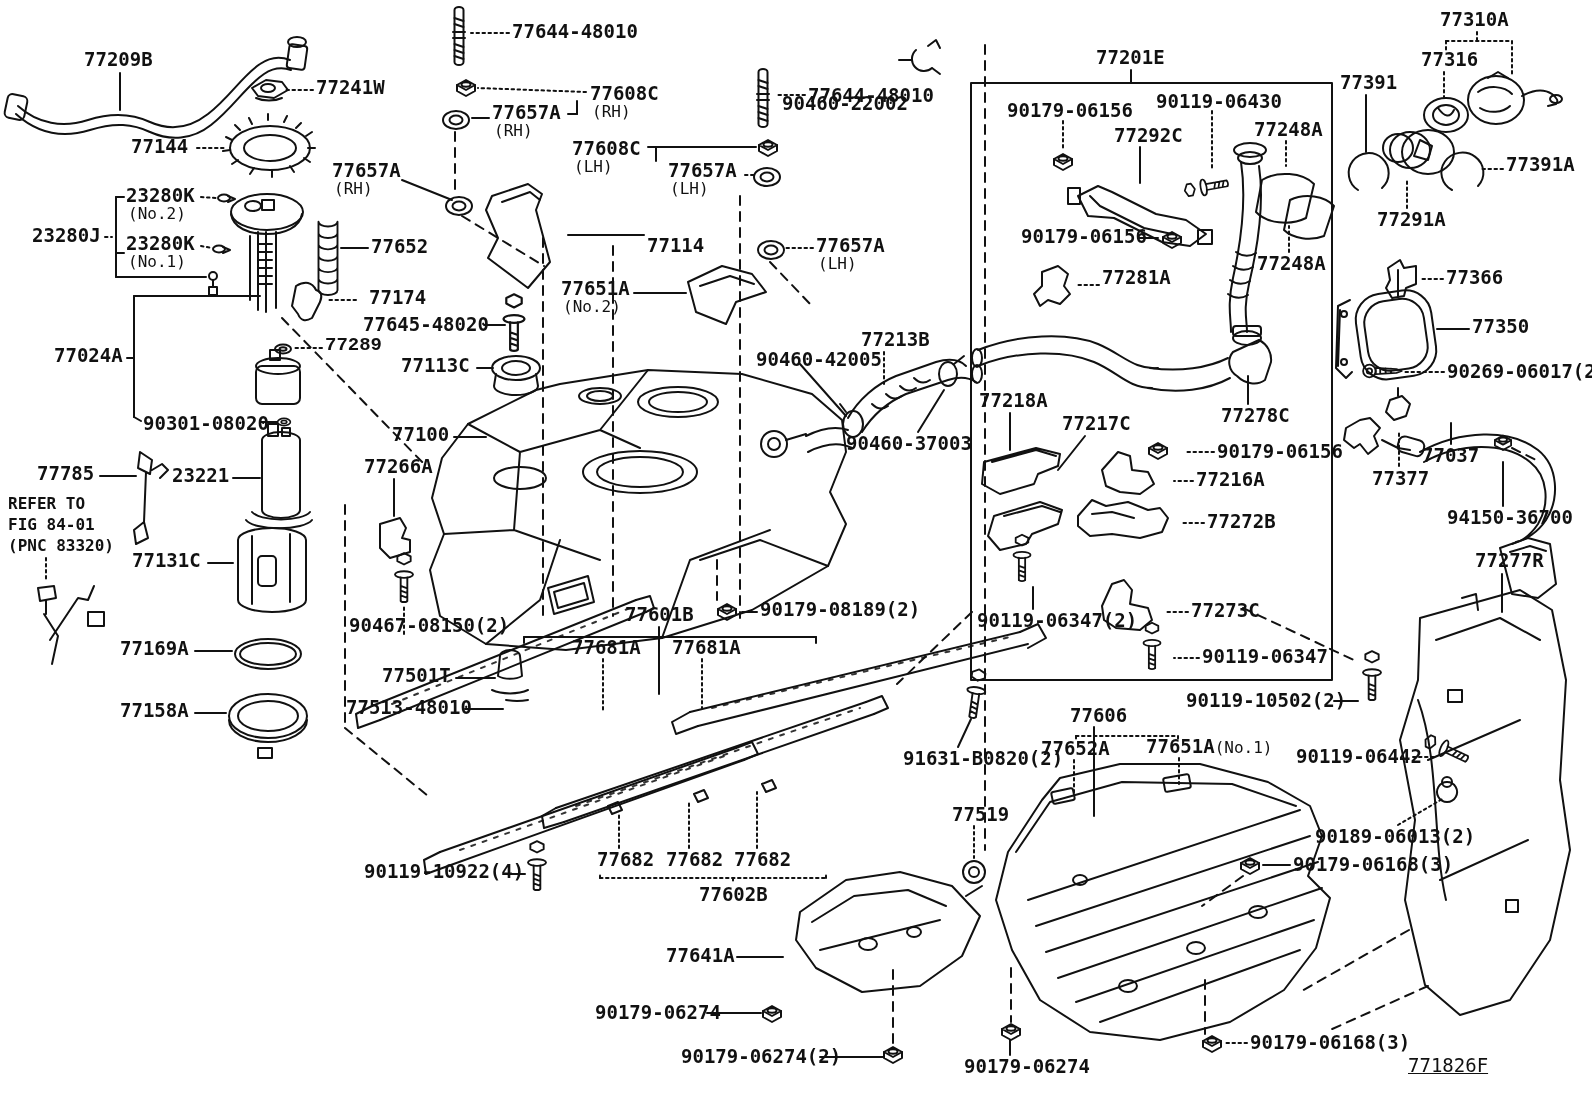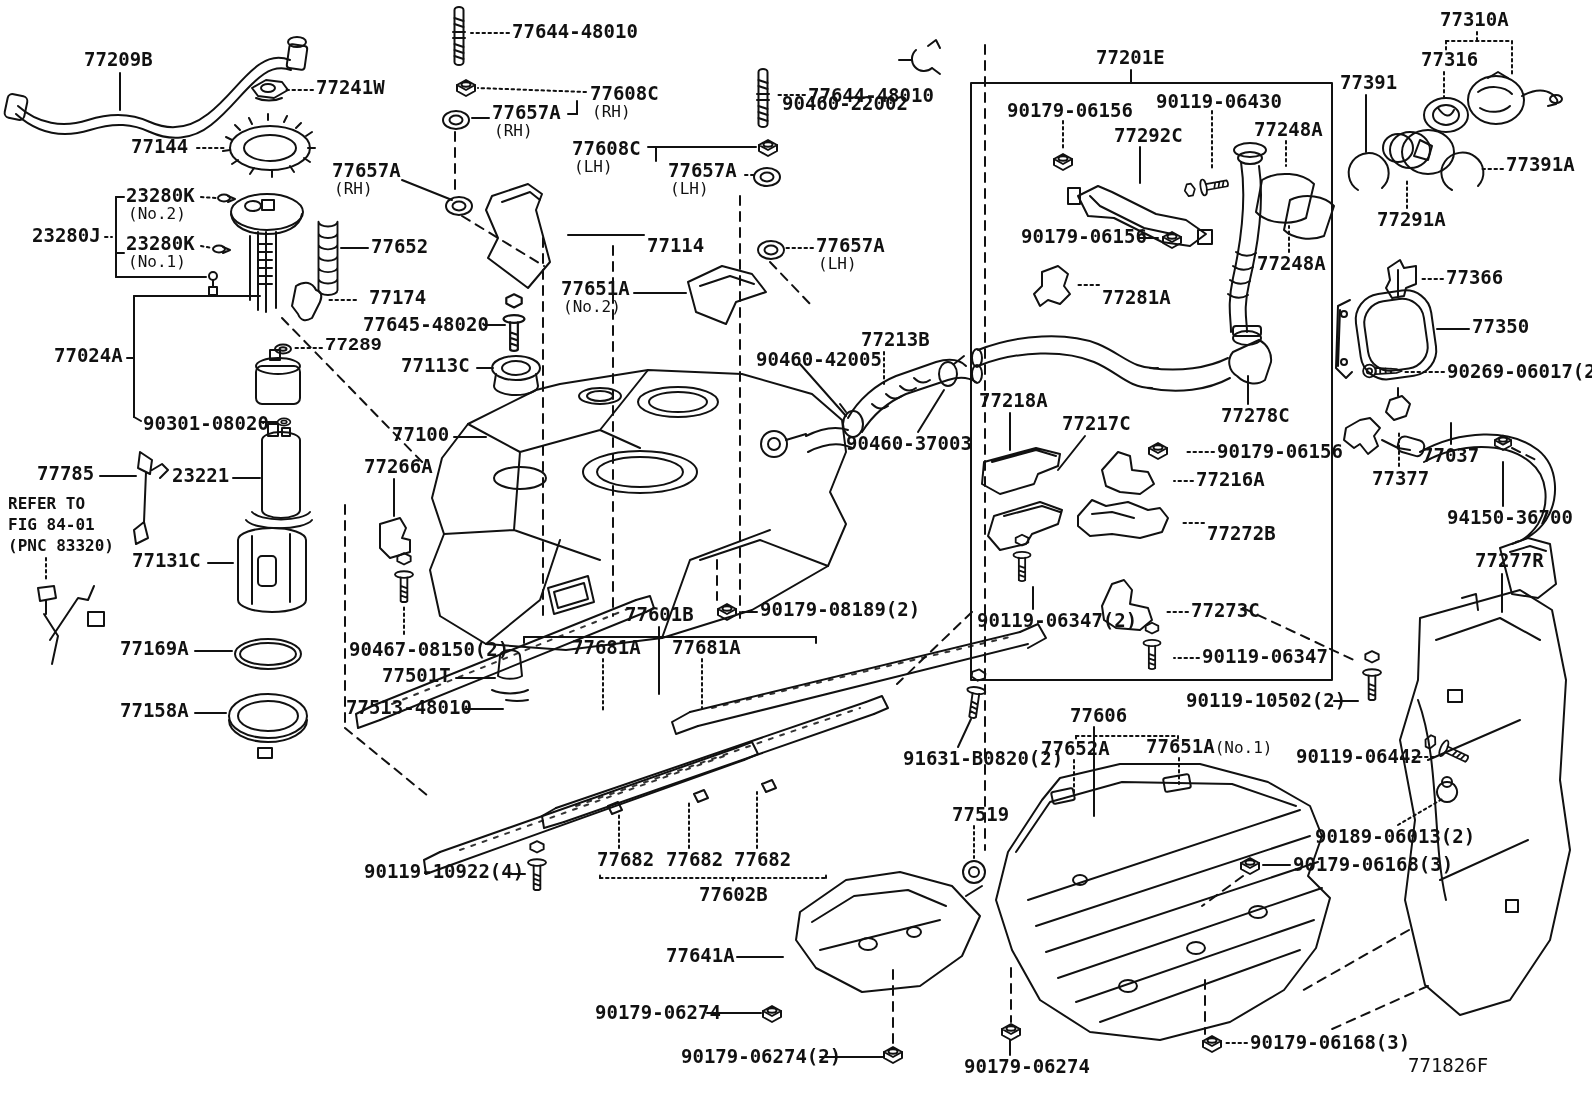--- a/index.html
+++ b/index.html
@@ -426,31 +426,31 @@
       <div class="label" style="left: 1440px; top: 10px;"><span>77310A</span></div>
       <div class="label" style="left: 1421px; top: 50px;"><span>77316</span></div>
       <div class="label" style="left: 1340px; top: 73px;"><span>77391</span></div>
       <div class="label" style="left: 1506px; top: 155px;"><span>77391A</span></div>
       <div class="label" style="left: 1377px; top: 210px;"><span>77291A</span></div>
       <div class="label" style="left: 1007px; top: 101px;"><span>90179-06156</span></div>
       <div class="label" style="left: 1156px; top: 92px;"><span>90119-06430</span></div>
       <div class="label" style="left: 1114px; top: 126px;"><span>77292C</span></div>
       <div class="label" style="left: 1254px; top: 120px;"><span>77248A</span></div>
       <div class="label" style="left: 1021px; top: 227px;"><span>90179-06156</span></div>
-      <div class="label" style="left: 1102px; top: 288px;"><span>77281A</span></div>
+      <div class="label" style="left: 1102px; top: 268px;"><span>77281A</span></div>
       <div class="label" style="left: 1257px; top: 254px;"><span>77248A</span></div>
       <div class="label" style="left: 1446px; top: 268px;"><span>77366</span></div>
       <div class="label" style="left: 1472px; top: 317px;"><span>77350</span></div>
       <div class="label" style="left: 1447px; top: 362px;"><span>90269-06017(2)</span></div>
       <div class="label" style="left: 979px; top: 391px;"><span>77218A</span></div>
       <div class="label" style="left: 1062px; top: 414px;"><span>77217C</span></div>
       <div class="label" style="left: 1221px; top: 406px;"><span>77278C</span></div>
       <div class="label" style="left: 1217px; top: 442px;"><span>90179-06156</span></div>
       <div class="label" style="left: 1196px; top: 470px;"><span>77216A</span></div>
-      <div class="label" style="left: 1207px; top: 512px; margin-top: 12px;"><span>77272B</span></div>
+      <div class="label" style="left: 1207px; top: 512px;"><span>77272B</span></div>
       <div class="label" style="left: 1422px; top: 446px;"><span>77037</span></div>
       <div class="label" style="left: 1372px; top: 469px;"><span>77377</span></div>
       <div class="label" style="left: 1447px; top: 508px;"><span>94150-36700</span></div>
       <div class="label" style="left: 1191px; top: 601px;"><span>77273C</span></div>
       <div class="label" style="left: 977px; top: 611px;"><span>90119-06347(2)</span></div>
       <div class="label" style="left: 1202px; top: 647px;"><span>90119-06347</span></div>
       <div class="label" style="left: 1475px; top: 551px;"><span>77277R</span></div>
       <div class="label" style="left: 1186px; top: 691px;"><span>90119-10502(2)</span></div>
       <div class="label" style="left: 903px; top: 749px;"><span>91631-B0820(2)</span></div>
       <div class="label" style="left: 1070px; top: 706px;"><span>77606</span></div>
@@ -471,34 +471,34 @@
       <div class="label" style="left: 392px; top: 425px;"><span>77100</span></div>
       <div class="label" style="left: 37px; top: 464px;"><span>77785</span></div>
       <div class="label" style="left: 172px; top: 466px;"><span>23221</span></div>
       <div class="label" style="left: 364px; top: 457px;"><span>77266A</span></div>
       <div class="label s" style="left: 8px; top: 496px;"><span>REFER TO</span></div>
       <div class="label s" style="left: 8px; top: 517px;"><span>FIG 84-01</span></div>
       <div class="label s" style="left: 8px; top: 538px;"><span>(PNC 83320)</span></div>
       <div class="label" style="left: 132px; top: 551px;"><span>77131C</span></div>
       <div class="label" style="left: 120px; top: 639px;"><span>77169A</span></div>
       <div class="label" style="left: 120px; top: 701px;"><span>77158A</span></div>
-      <div class="label" style="left: 349px; top: 640px;"><span>90467-08150(2)</span></div>
+      <div class="label" style="left: 349px; top: 616px;"><span>90467-08150(2)</span></div>
       <div class="label" style="left: 382px; top: 666px;"><span>77501T</span></div>
       <div class="label" style="left: 346px; top: 698px;"><span>77513-48010</span></div>
       <div class="label" style="left: 861px; top: 330px;"><span>77213B</span></div>
       <div class="label" style="left: 756px; top: 350px;"><span>90460-42005</span></div>
       <div class="label" style="left: 846px; top: 434px;"><span>90460-37003</span></div>
       <div class="label" style="left: 625px; top: 605px;"><span>77601B</span></div>
       <div class="label" style="left: 572px; top: 638px;"><span>77681A</span></div>
       <div class="label" style="left: 672px; top: 638px;"><span>77681A</span></div>
       <div class="label" style="left: 760px; top: 600px;"><span>90179-08189(2)</span></div>
       <div class="label" style="left: 364px; top: 862px;"><span>90119-10922(4)</span></div>
       <div class="label" style="left: 597px; top: 850px;"><span>77682</span></div>
       <div class="label" style="left: 666px; top: 850px;"><span>77682</span></div>
       <div class="label" style="left: 734px; top: 850px;"><span>77682</span></div>
       <div class="label" style="left: 699px; top: 885px;"><span>77602B</span></div>
       <div class="label" style="left: 666px; top: 946px;"><span>77641A</span></div>
       <div class="label" style="left: 595px; top: 1003px;"><span>90179-06274</span></div>
       <div class="label" style="left: 681px; top: 1047px;"><span>90179-06274(2)</span></div>
     </div>
 
-  <div class="label footer" style="left:1408px; top:1056px;">771826F</div>
+  <div class="label footer" style="left:1408px; top:1056px;text-decoration:underline;">771826F</div>
 </div>
 
 </body></html>

